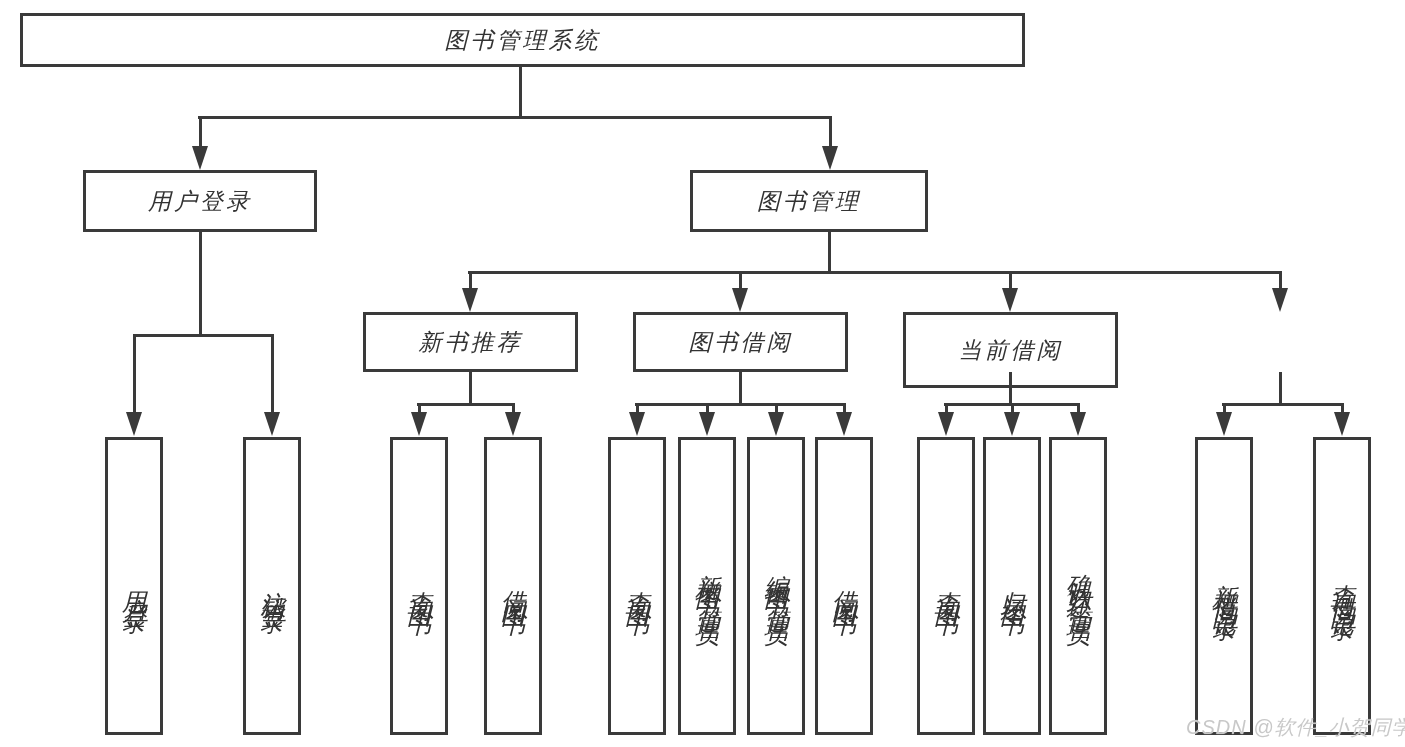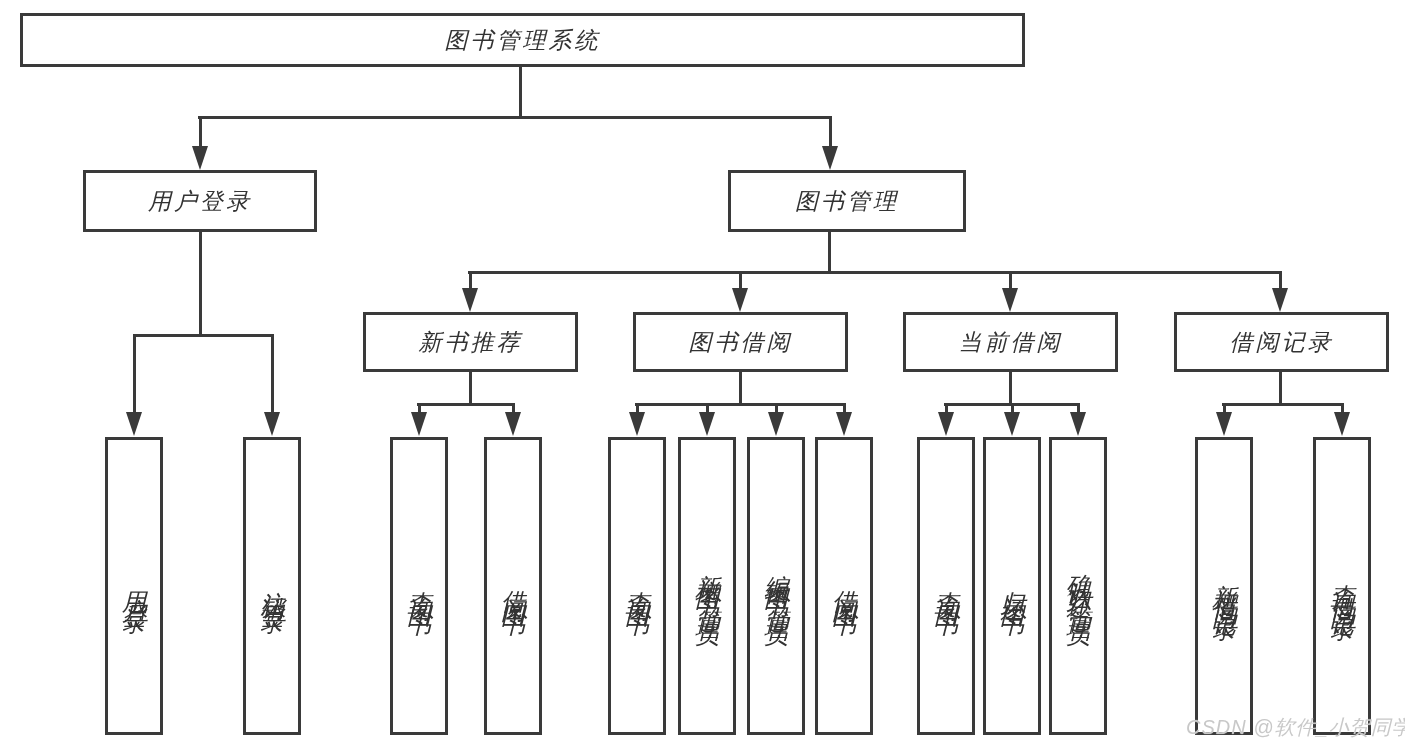--- a/index.html
+++ b/index.html
@@ -63,21 +63,21 @@
   <div class="box hbox" style="left:20px;top:13px;width:1005px;height:54px">图书管理系统</div>
 
   <div class="line" style="left:518.5px;top:67px;width:3px;height:52px"></div>
   <div class="line" style="left:198px;top:116px;width:633px;height:3px"></div>
   <div class="line" style="left:198.5px;top:116px;width:3px;height:32px"></div>
   <div class="line" style="left:828.5px;top:116px;width:3px;height:32px"></div>
   <div class="arrow" style="left:191.5px;top:146px"></div>
   <div class="arrow" style="left:821.5px;top:146px"></div>
 
   <div class="box hbox" style="left:83px;top:170px;width:234px;height:62px">用户登录</div>
-  <div class="box hbox" style="left:728px;top:170px;width:238px;height:62px">图书管理</div>
+  <div class="box hbox" style="left:690px;top:170px;width:238px;height:62px">图书管理</div>
 
   <div class="line" style="left:198.5px;top:232px;width:3px;height:104px"></div>
   <div class="line" style="left:132.5px;top:334px;width:141px;height:3px"></div>
   <div class="line" style="left:132.5px;top:334px;width:3px;height:82px"></div>
   <div class="line" style="left:270.5px;top:334px;width:3px;height:82px"></div>
   <div class="arrow" style="left:125.5px;top:412px"></div>
   <div class="arrow" style="left:263.5px;top:412px"></div>
 
   <div class="line" style="left:827.5px;top:232px;width:3px;height:41px"></div>
   <div class="line" style="left:468px;top:271px;width:813px;height:3px"></div>
@@ -85,22 +85,21 @@
   <div class="line" style="left:738.5px;top:271px;width:3px;height:20px"></div>
   <div class="line" style="left:1008.5px;top:271px;width:3px;height:20px"></div>
   <div class="line" style="left:1278.5px;top:271px;width:3px;height:20px"></div>
   <div class="arrow" style="left:461.5px;top:288px"></div>
   <div class="arrow" style="left:731.5px;top:288px"></div>
   <div class="arrow" style="left:1001.5px;top:288px"></div>
   <div class="arrow" style="left:1271.5px;top:288px"></div>
 
   <div class="box hbox" style="left:633px;top:312px;width:215px;height:60px">图书借阅</div>
   <div class="box hbox" style="left:363px;top:312px;width:215px;height:60px">新书推荐</div>
-  <div class="box hbox" style="left:903px;top:312px;width:215px;height:60px">当前借阅</div>
-  <div class="box hbox" style="left:1174px;top:312px;width:215px;height:60px">借阅记录</div>
+  <div class="box hbox" style="left:903px;top:312px;width:215px;height:76px">当前借阅</div>
 
   <div class="line" style="left:468.5px;top:372px;width:3px;height:33px"></div>
   <div class="line" style="left:417px;top:403px;width:98px;height:3px"></div>
   <div class="line" style="left:417.5px;top:403px;width:3px;height:12px"></div>
   <div class="line" style="left:511.5px;top:403px;width:3px;height:12px"></div>
   <div class="arrow" style="left:410.5px;top:412px"></div>
   <div class="arrow" style="left:504.5px;top:412px"></div>
 
   <div class="line" style="left:738.5px;top:372px;width:3px;height:33px"></div>
   <div class="line" style="left:635px;top:403px;width:210px;height:3px"></div>

